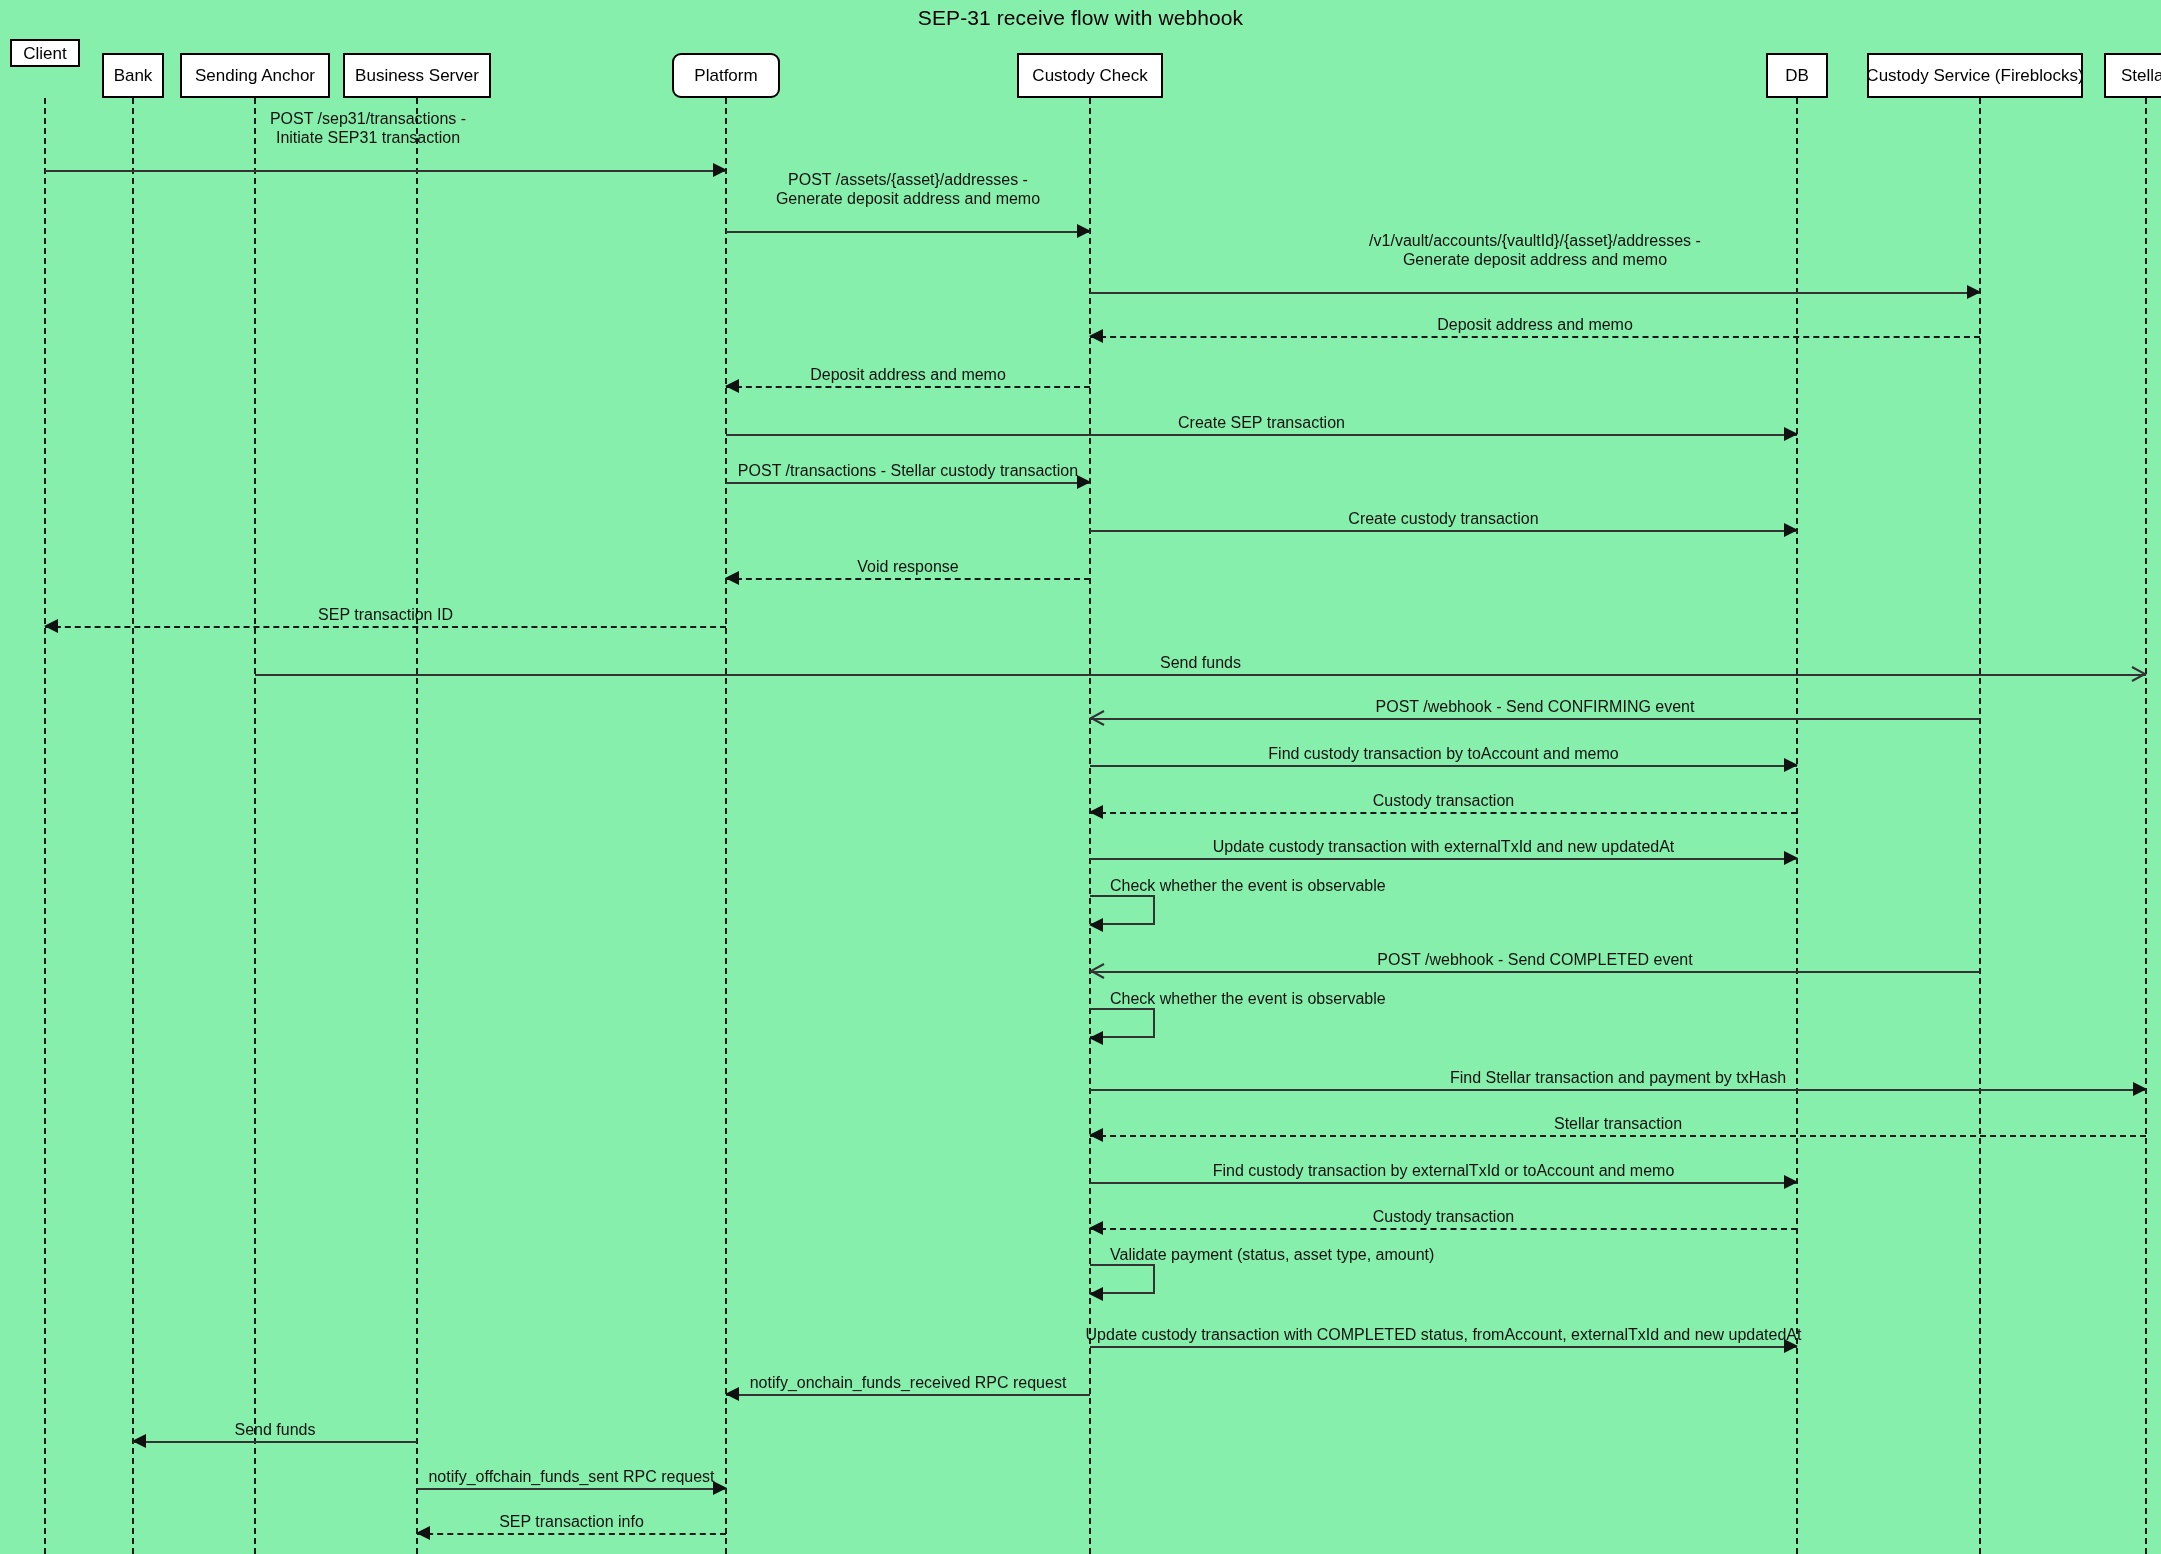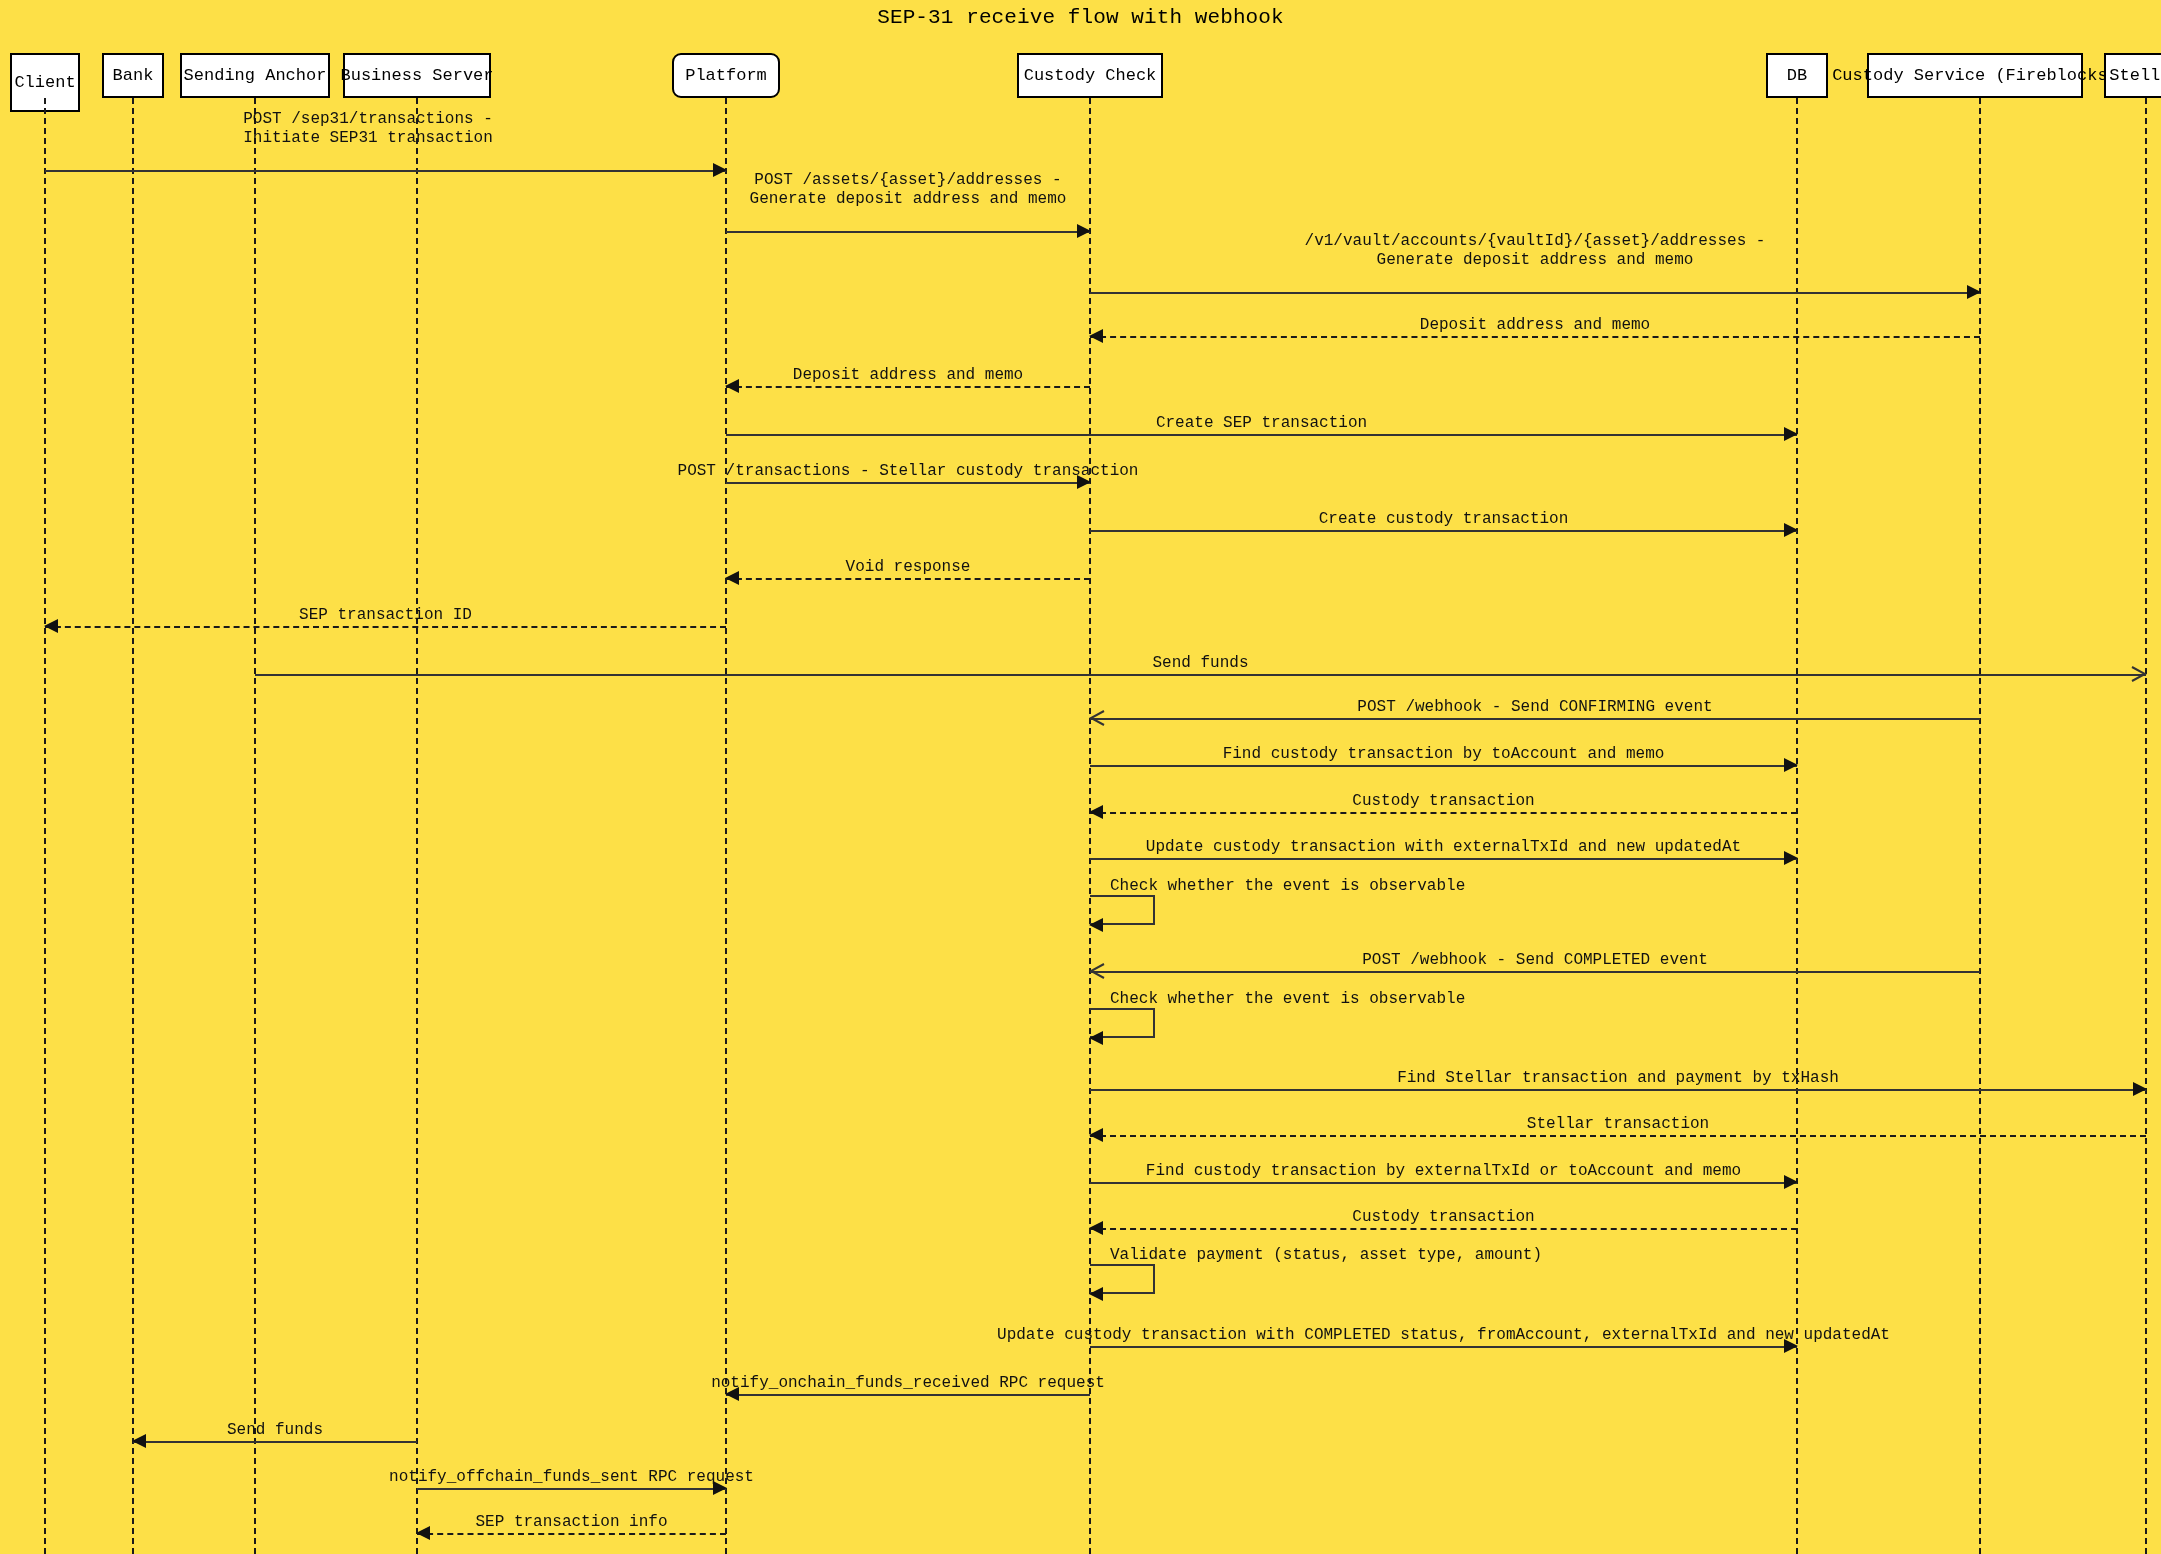--- a/index.html
+++ b/index.html
@@ -10,22 +10,21 @@
   }
   body {
     font-family: "Liberation Sans", sans-serif;
     color: #000000;
   }
   #diagram-root {
     position: relative;
     width: 2161px;
     height: 1554px;
     overflow: hidden;
-    background: #fde047;
-    font-family: Liberation Mono, monospace;
+    background: #86efac;
   }
   .diagram-title {
     position: absolute;
     left: 0;
     top: 6px;
     width: 2161px;
     text-align: center;
     font-size: 21px;
     color: #000;
     letter-spacing: 0.1px;
@@ -120,21 +119,21 @@
     color: #111;
     white-space: nowrap;
   }
 </style>
 </head>
 <body>
 
 <div id="diagram-root">
   <div class="diagram-title">SEP-31 receive flow with webhook</div>
   <div id="participants-layer">
-      <div class="participant" style="left: 10px; top: 53px; width: 70px; height: 59px;">
+      <div class="participant" style="left: 10px; top: 39px; width: 70px; height: 28px;">
         <span>Client</span>
       </div>
       <div class="participant" style="left: 102px; top: 53px; width: 62px; height: 45px;">
         <span>Bank</span>
       </div>
       <div class="participant" style="left: 180px; top: 53px; width: 150px; height: 45px;">
         <span>Sending Anchor</span>
       </div>
       <div class="participant" style="left: 343px; top: 53px; width: 148px; height: 45px;">
         <span>Business Server</span>

